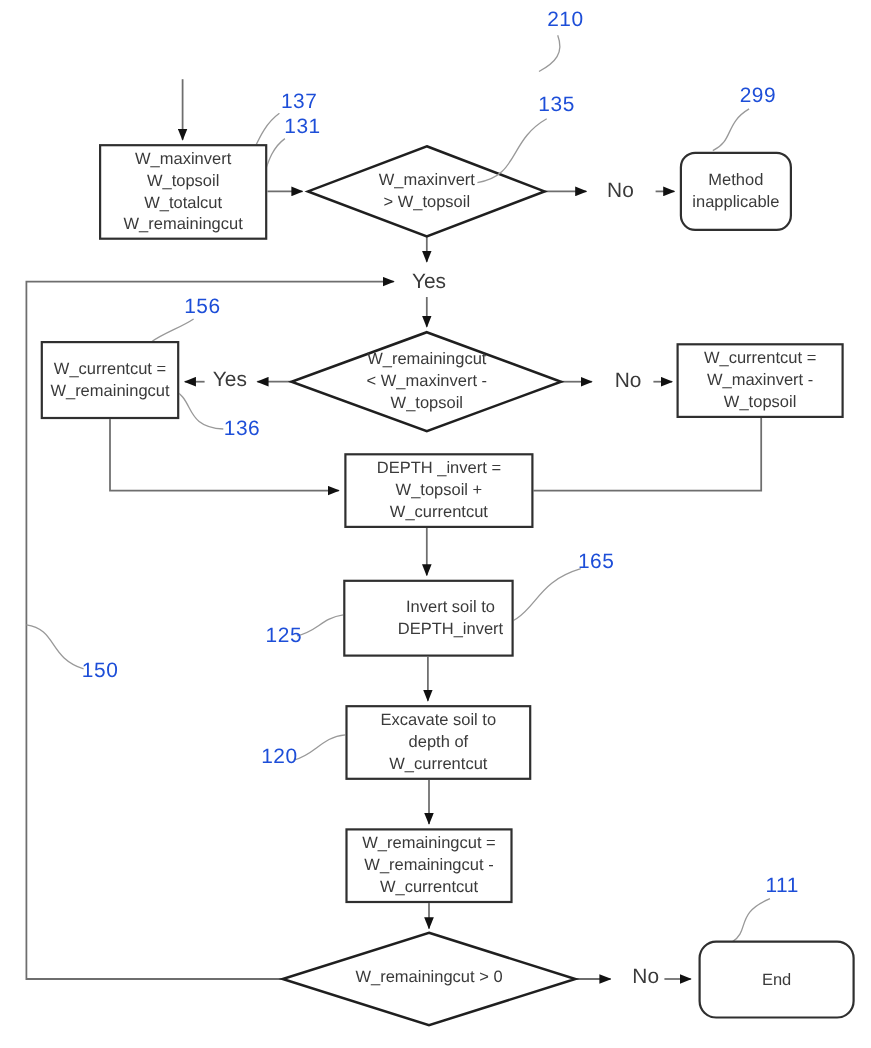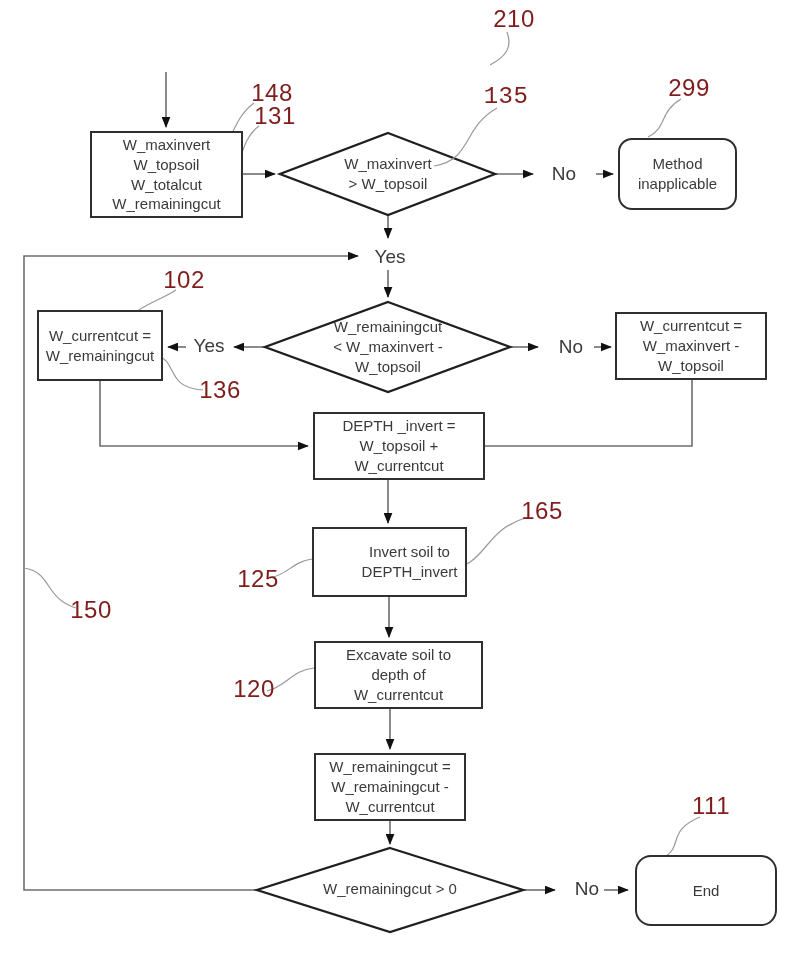--- a/index.html
+++ b/index.html
@@ -17,22 +17,22 @@
   .pre{white-space:pre-line;}
   .dtext{
     position:absolute;transform:translate(-50%,-50%);text-align:center;
     font-size:15px;line-height:1.32;z-index:2;
   }
   .elabel{
     position:absolute;transform:translate(-50%,-50%);font-size:19px;
     color:#3a3a3a;z-index:2;background:transparent;
   }
   .ref{
-    position:absolute;transform:translate(-50%,-50%);font-size:24px;
-    color:#7f1d1d;z-index:3;letter-spacing:0.5px;
+    position:absolute;transform:translate(-50%,-50%);font-size:19px;
+    color:#1d4ed8;z-index:3;letter-spacing:0.5px;
   }
   svg{display:block;}
 </style>
 </head>
 <body>
 
 <div class="canvas">
 
   <svg class="layer" width="792" height="953" viewBox="0 0 792 953">
     <defs>
@@ -86,21 +86,21 @@
   </svg>
 
 
   <div class="box" style="left:90px;top:131px;width:153px;height:87px;">
     <span class="pre">W_maxinvert
 W_topsoil
 W_totalcut
 W_remainingcut</span>
   </div>
 
-  <div class="box rounded" style="left:618px;top:138px;width:119px;height:72px;border-radius:14px;">
+  <div class="box rounded" style="left:618px;top:138px;width:102px;height:72px;border-radius:14px;">
     <span class="pre">Method
 inapplicable</span>
   </div>
 
   <div class="box" style="left:37px;top:310px;width:126px;height:71px;">
     <span class="pre">W_currentcut =
 W_remainingcut</span>
   </div>
 
   <div class="box" style="left:615px;top:312px;width:152px;height:68px;">
@@ -143,25 +143,25 @@
 W_topsoil</div>
   <div class="dtext pre" style="left:390px;top:889px;">W_remainingcut &gt; 0</div>
 
   <div class="elabel" style="left:390px;top:257px;">Yes</div>
   <div class="elabel" style="left:564px;top:174px;">No</div>
   <div class="elabel" style="left:209px;top:346px;">Yes</div>
   <div class="elabel" style="left:571px;top:347px;">No</div>
   <div class="elabel" style="left:587px;top:889px;">No</div>
 
   <div class="ref" style="left:514px;top:19px;">210</div>
-  <div class="ref" style="left:272px;top:93px;">148</div>
+  <div class="ref" style="left:272px;top:93px;">137</div>
   <div class="ref" style="left:275px;top:116px;">131</div>
-  <div class="ref" style="left:506px;top:96px;font-family:Liberation Mono, monospace;">135</div>
+  <div class="ref" style="left:506px;top:96px;">135</div>
   <div class="ref" style="left:689px;top:88px;">299</div>
-  <div class="ref" style="left:184px;top:280px;">102</div>
+  <div class="ref" style="left:184px;top:280px;">156</div>
   <div class="ref" style="left:220px;top:390px;">136</div>
   <div class="ref" style="left:91px;top:610px;">150</div>
   <div class="ref" style="left:258px;top:579px;">125</div>
   <div class="ref" style="left:542px;top:511px;">165</div>
   <div class="ref" style="left:254px;top:689px;">120</div>
   <div class="ref" style="left:711px;top:806px;">111</div>
 
 </div>
 
 </body></html>

